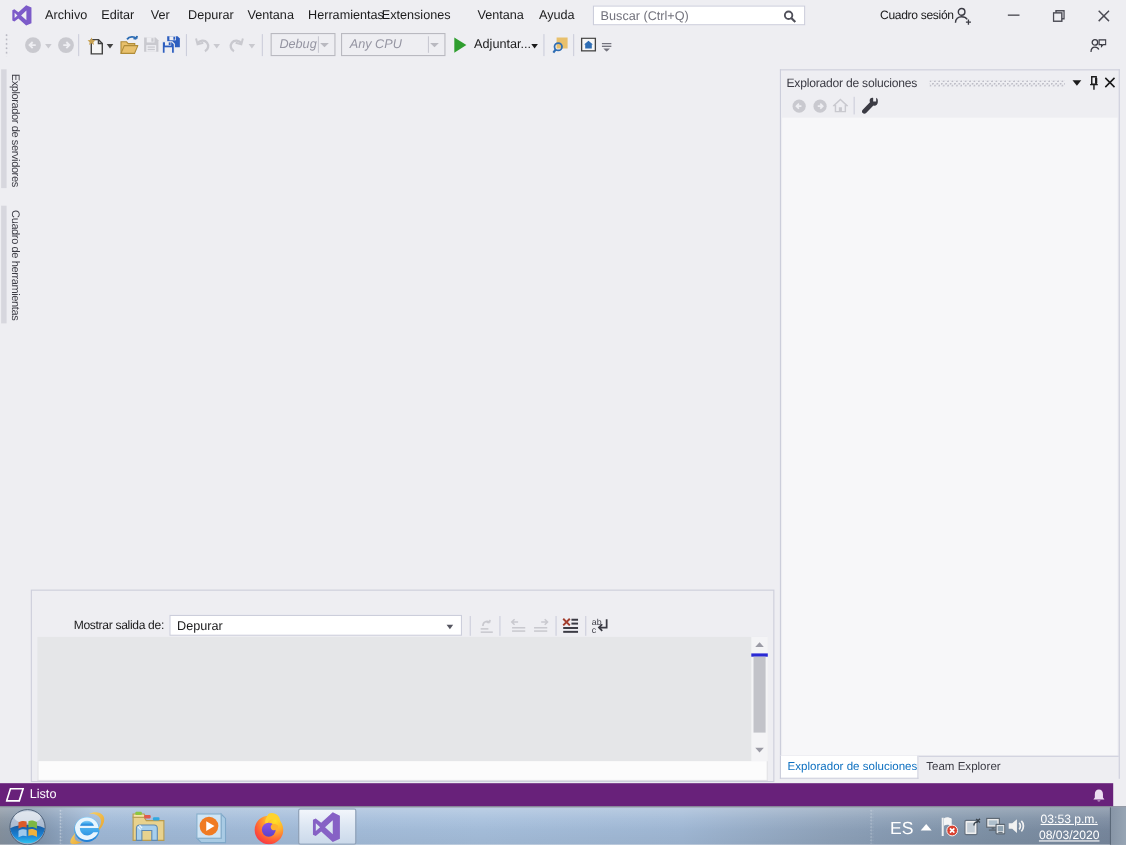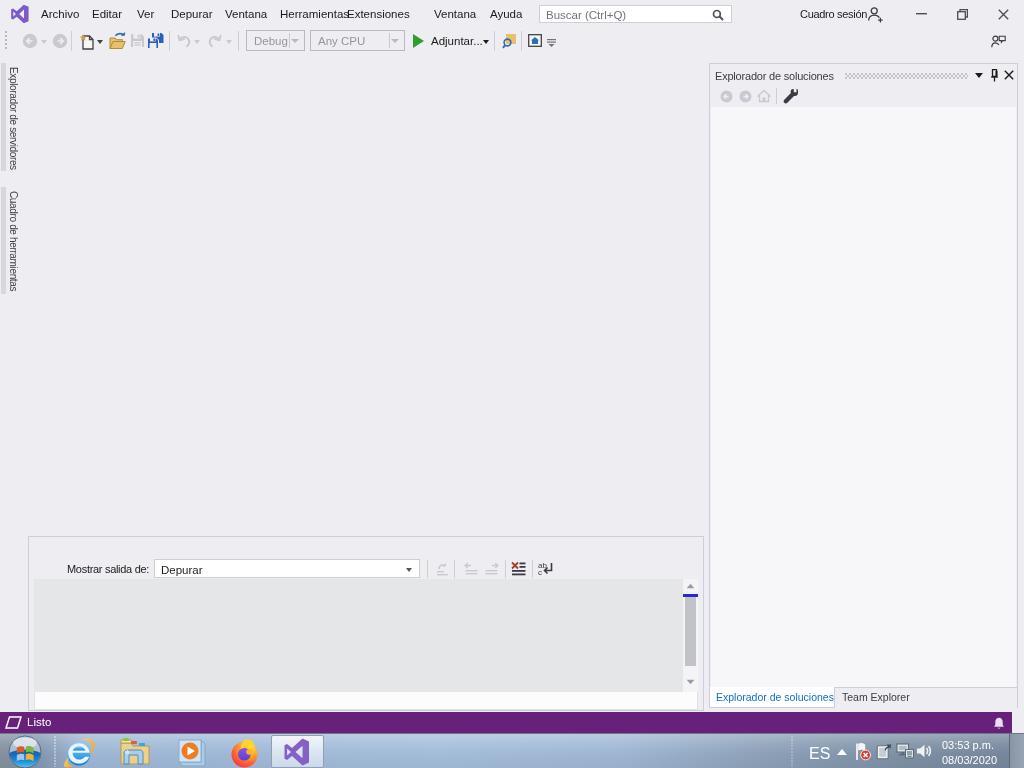--- a/index.html
+++ b/index.html
@@ -11,21 +11,21 @@
 #titlebar { left:0; top:0; width:1024px; height:27px; background:#EEEEF2; }
 #menu span { position:absolute; top:8px; font-size:11.5px; color:#1B1B1C; white-space:nowrap; }
 #searchbox { left:539px; top:5px; width:193px; height:18px; background:#FFFFFF; border:1px solid #CCCEDB; }
 #searchbox .ph { position:absolute; left:6px; top:2.5px; font-size:11.5px; color:#72727C; }
 #signin { left:800px; top:8px; font-size:11px; letter-spacing:-0.3px; color:#1B1B1C; }
 
 
 #toolbar { left:0; top:27px; width:1024px; height:28px; background:#EEEEF2; }
 .tsep { position:absolute; top:4px; width:1px; height:20px; background:#CCCEDB; }
 .combo { position:absolute; top:3px; height:21px; background:#EEEEF2; border:1px solid #B9B9C0; }
-.combo .ct { position:absolute; left:7px; top:4px; font-size:11.5px; color:#9595A2; }
+.combo .ct { position:absolute; left:7px; top:4px; font-size:11.5px; color:#9595A2;font-style:italic; }
 .combo .ca { position:absolute; right:5px; top:8px; width:0; height:0; border-left:4px solid transparent; border-right:4px solid transparent; border-top:4px solid #B9B9C0; }
 
 
 .vtab { position:absolute; left:0; width:22px; }
 .vtab .strip { position:absolute; left:1px; top:0; width:5px; height:100%; background:#D7D7DE; }
 .vtab .vtext { position:absolute; left:8px; top:4px; writing-mode:vertical-rl; font-size:10px; color:#3B3B44; white-space:nowrap; letter-spacing:-0.35px; }
 
 
 #output { left:28px; top:536px; width:676px; height:175px; background:#EEEEF2; border:1px solid #CCCEDB; }
 #output-header { position:absolute; left:0; top:0; width:100%; height:21px; }
@@ -58,21 +58,21 @@
 
 
 #taskbar { left:0; top:733px; width:1024px; height:35px;
   background:
     linear-gradient(to bottom, rgba(255,255,255,0.25) 0%, rgba(255,255,255,0.08) 30%, rgba(0,0,0,0.02) 60%, rgba(0,0,0,0.05) 100%),
     linear-gradient(to right, #86929F 0px, #7E92AA 30px, #A0B9D7 85px, #A6BFDC 440px, #A1B9D6 620px, #90A4BC 755px, #8A9EB6 800px, #7F92A7 900px, #78889E 1010px, #78889E 1024px);
   border-top:1px solid #6E7786;
 }
 #vsbtn { position:absolute; left:271px; top:1px; width:53px; height:33px; background:linear-gradient(to bottom, #F2F6FB, #DCE6F2 50%, #CBD9EA); border:1px solid #8FA0B5; border-radius:2px; }
 .traytxt { position:absolute; font-size:12px; color:#FFFFFF; }
-.clock { position:absolute; font-size:11px; color:#FFFFFF; width:60px; }
+.clock { position:absolute; font-size:11px; color:#FFFFFF; text-align:center; width:60px;text-decoration:underline; }
 #showdesk { position:absolute; left:1009px; top:0; width:15px; height:35px; background:linear-gradient(to right, #8795A6, #97A5B4); border-left:1px solid #5A6878; }
 </style>
 </head>
 <body>
 
 <div class="abs" id="titlebar"></div>
 <svg class="abs" style="left:10px;top:4px" width="20" height="20" viewBox="0 0 20 20">
   <path d="M13.8 0.8 L18.6 2.8 L18.6 17.2 L13.8 19.2 L6.7 12.8 L3.1 15.6 L1.2 14.7 L1.2 5.3 L3.1 4.4 L6.7 7.2 Z M3.3 7.6 L3.3 12.4 L5.9 10 Z M9.2 10 L14 14.4 L14 5.6 Z" fill="#7C5BC9"></path>
 </svg>
 <div class="abs" id="menu">

